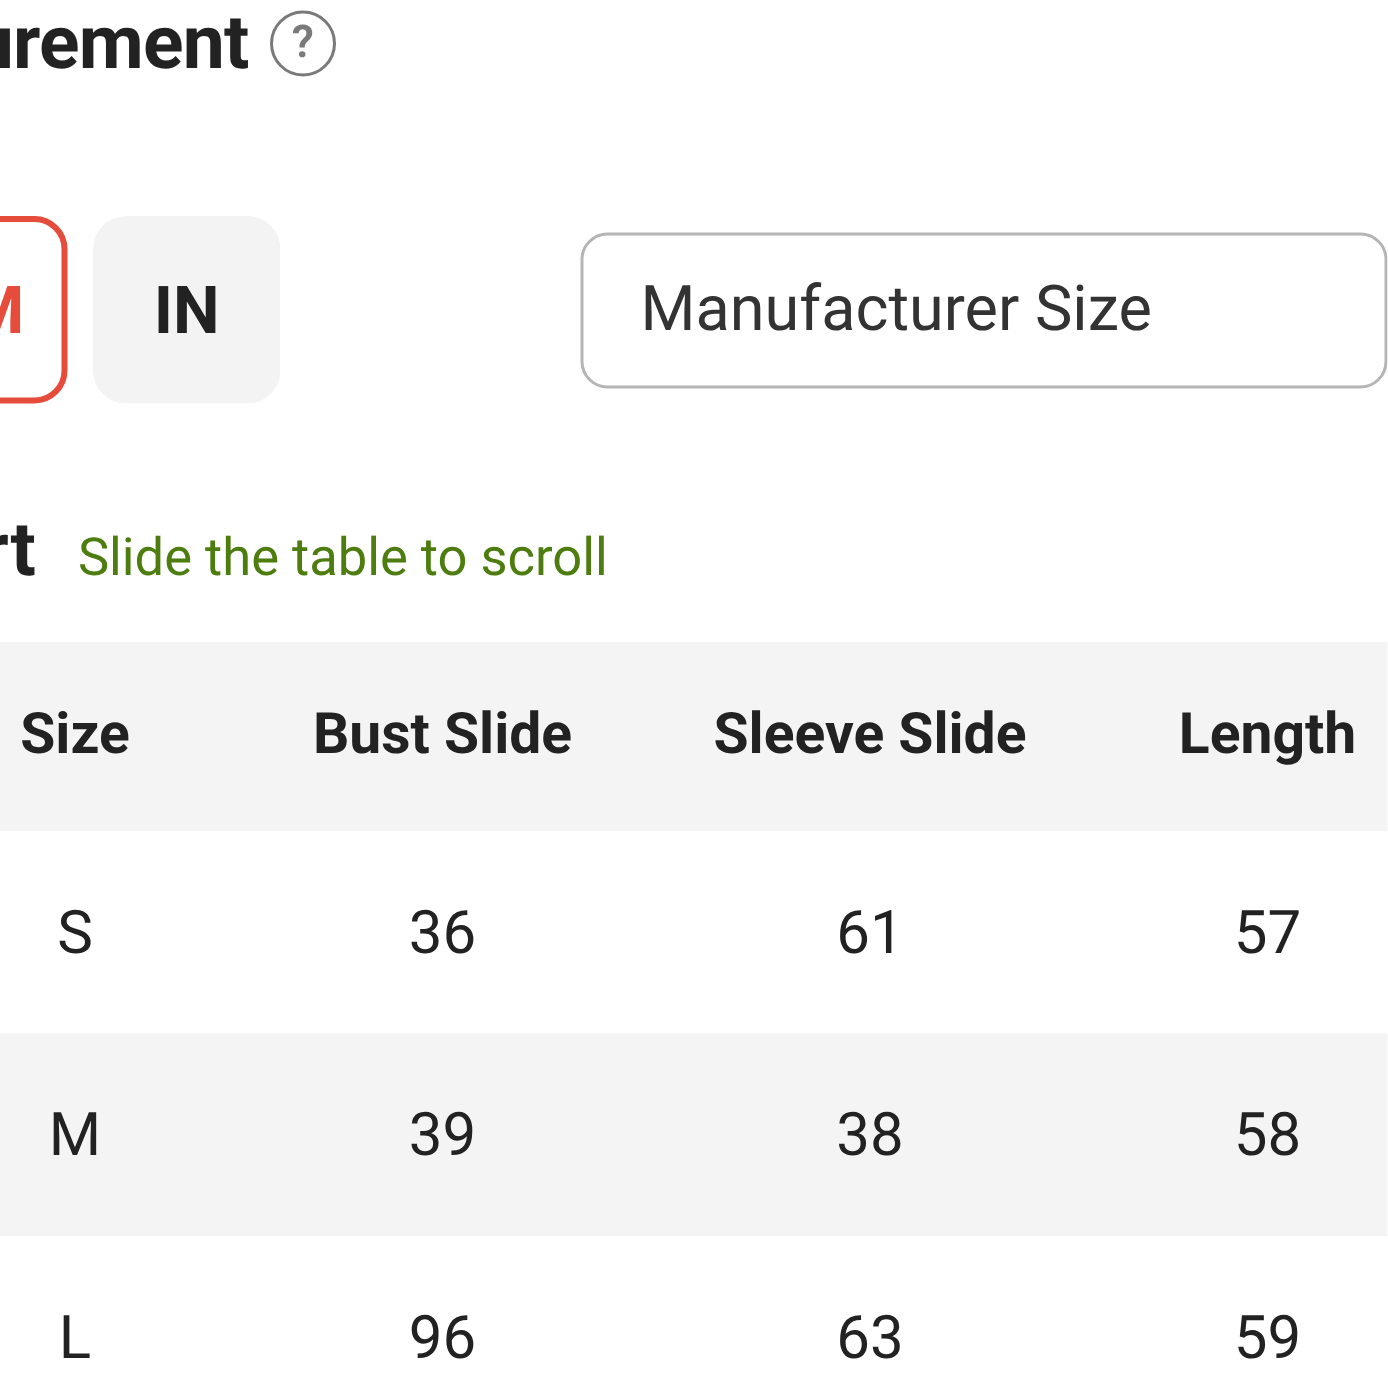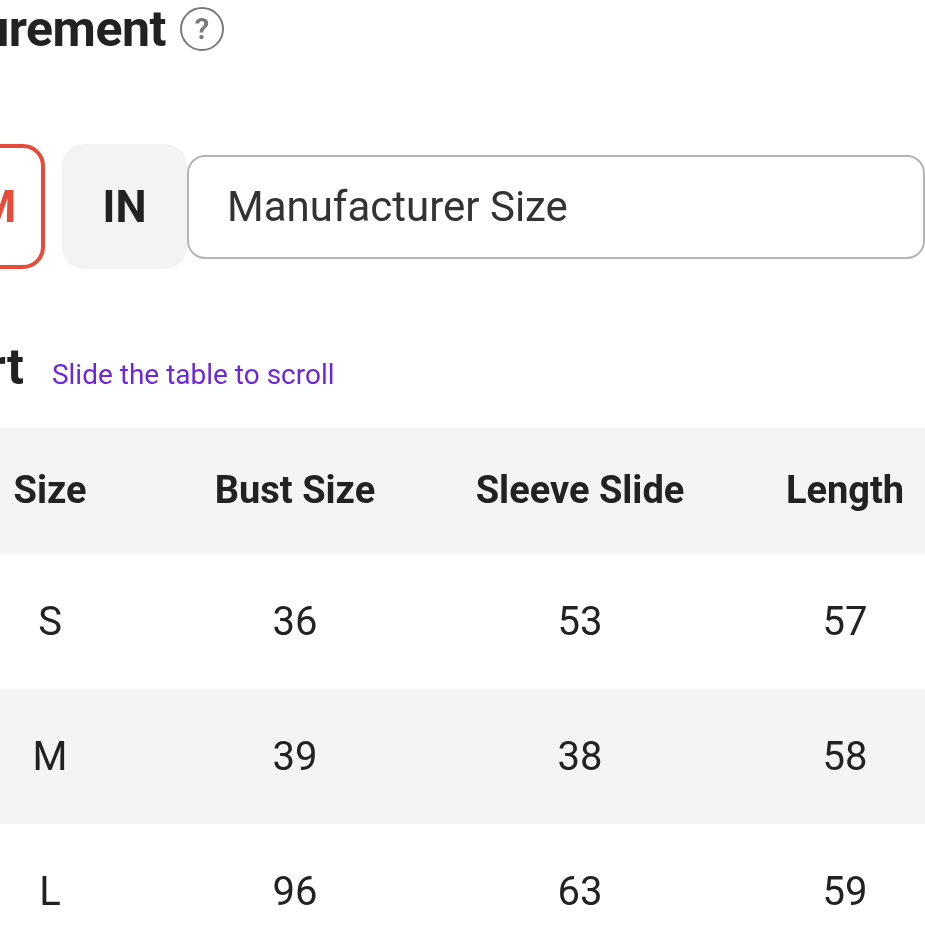--- a/index.html
+++ b/index.html
@@ -73,20 +73,21 @@
     background: #fff;
     color: #e64c3c;
     border: 4px solid #e64c3c;
   }
   .unit-btn.inactive {
     background: #f3f3f3;
     color: #222;
     border: 4px solid transparent;
   }
   .size-select {
+    margin-left: 200px;
     height: 104px;
     flex: 1;
     border: 2px solid #b5b5b5;
     border-radius: 18px;
     display: flex;
     align-items: center;
     padding: 0 38px;
     font-size: 42px;
     color: #333;
     cursor: pointer;
@@ -100,22 +101,22 @@
     display: flex;
     align-items: baseline;
     gap: 28px;
   }
   .chart-heading {
     font-size: 50px;
     font-weight: 700;
     color: #222;
   }
   .chart-hint {
-    font-size: 28px;
-    color: #6d28d9;
+    font-size: 35px;
+    color: #4d7c0f;
     font-weight: 400;
   }
 
   .table-wrap {
     position: absolute;
     top: 428px;
     left: 0;
     right: 0;
     overflow: hidden;
   }
@@ -178,30 +179,30 @@
     <table>
       <colgroup>
         <col class="c-size">
           <col class="c-bust">
           <col class="c-sleeve">
           <col class="c-length">
       </colgroup>
       <thead>
         <tr>
           <th>Size</th>
-          <th>Bust Size</th>
+          <th>Bust Slide</th>
           <th>Sleeve Slide</th>
           <th>Length</th>
         </tr>
       </thead>
       <tbody>
         <tr>
           <td>S</td>
           <td>36</td>
-          <td>53</td>
+          <td>61</td>
           <td>57</td>
         </tr>
         <tr>
           <td>M</td>
           <td>39</td>
           <td>38</td>
           <td>58</td>
         </tr>
         <tr>
           <td>L</td>

